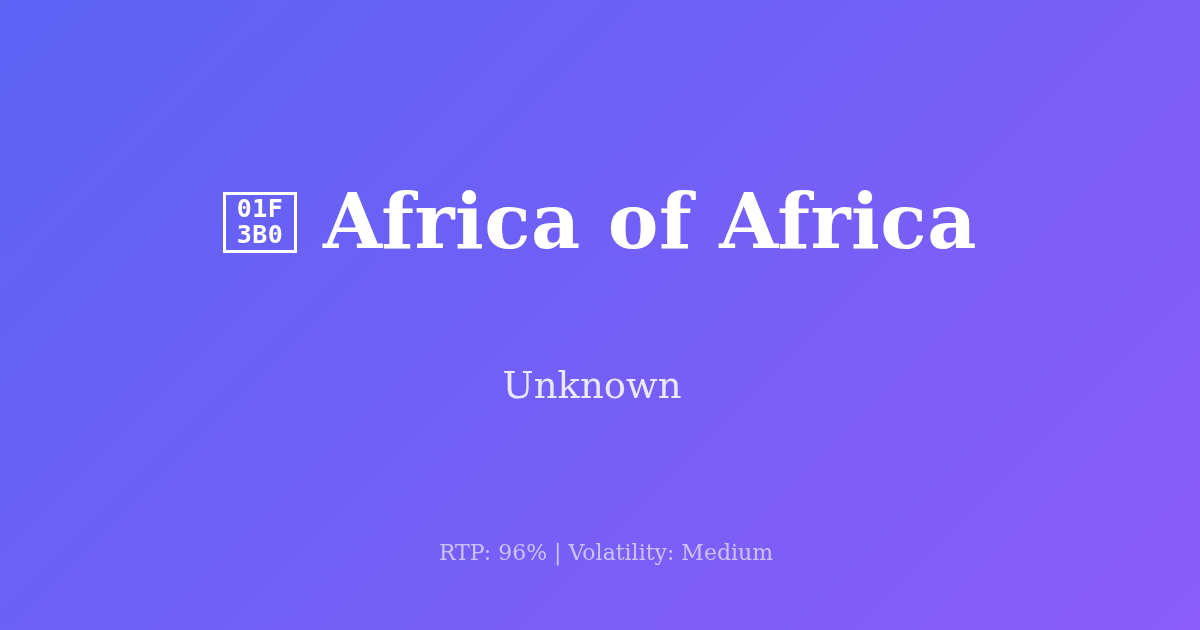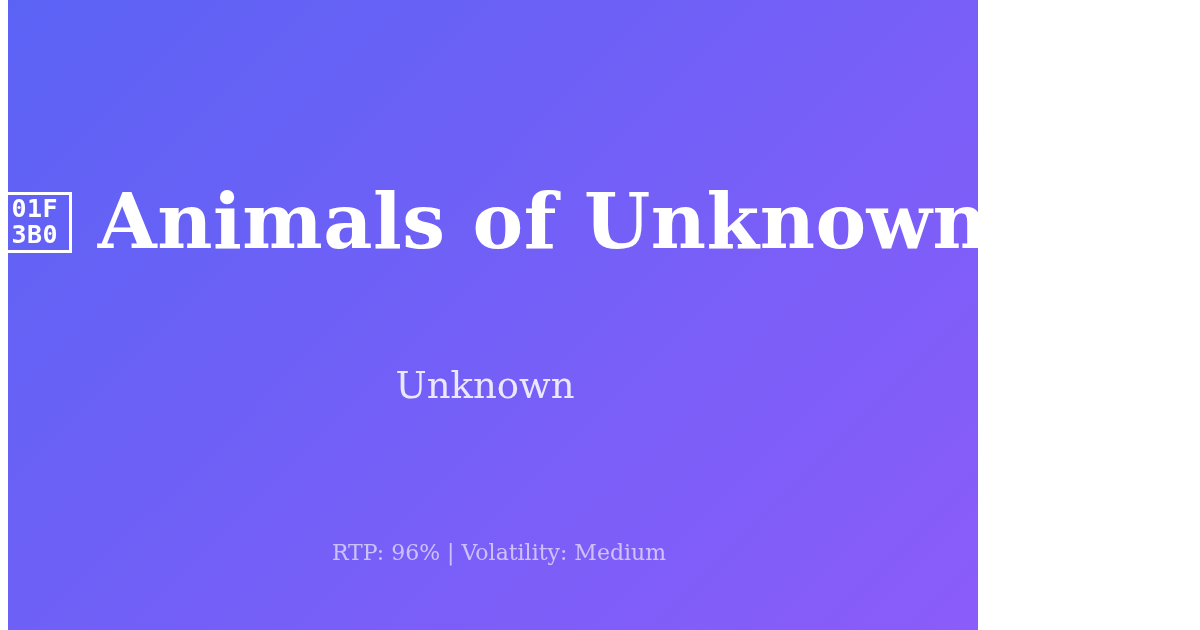--- a/index.html
+++ b/index.html
@@ -12,29 +12,28 @@
     width: 1200px;
     height: 630px;
     overflow: hidden;
     font-family: "DejaVu Serif", "Liberation Serif", serif;
   }
 
   
   .og-card {
     position: relative;
     box-sizing: border-box;
-    width: 970px;
+    width: 1200px;
     height: 630px;
     background-image: linear-gradient(135deg, #5b63f5 0%, #8b5cf9 100%);
     display: flex;
     flex-direction: column;
     align-items: center;
     justify-content: flex-start;
     overflow: hidden;
-    margin-left: 8px;
   }
 
   
   .title-row {
     position: absolute;
     top: 0;
     left: 0;
     right: 0;
     height: 520px;
     display: flex;
@@ -137,21 +136,21 @@
 
   <div class="title-row">
     <div class="title-stack">
       <div class="title-line">
 
         <span class="tofu-glyph">
           <span class="tofu-row">01F</span>
           <span class="tofu-row">3B0</span>
         </span>
 
-        <h1 class="headline">Animals of Unknown</h1>
+        <h1 class="headline">Africa of Africa</h1>
 
       </div>
     </div>
   </div>
 
   <div class="subtitle">Unknown</div>
 
   <div class="footer-meta">RTP: 96% | Volatility: Medium</div>
 
 </div>

